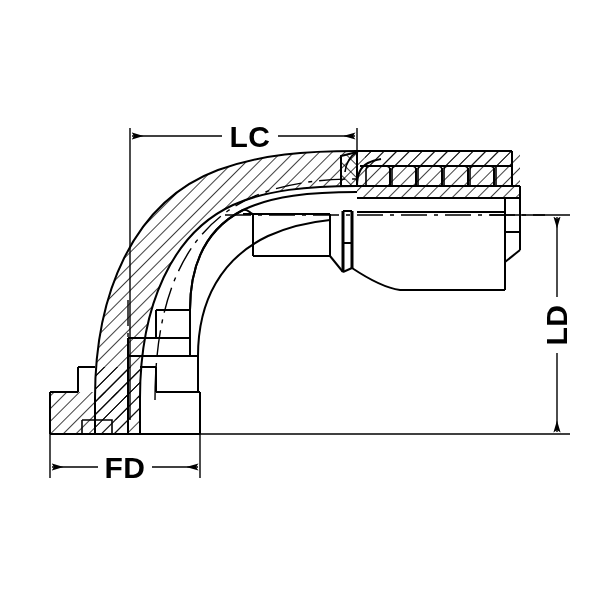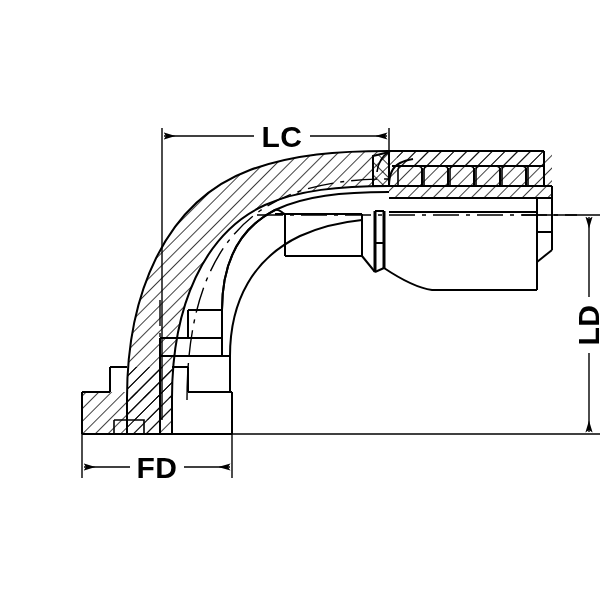--- a/index.html
+++ b/index.html
@@ -12,21 +12,20 @@
     width: 600px;
     height: 600px;
     overflow: hidden;
     font-family: "Liberation Sans", sans-serif;
   }
   #drawing-root {
     position: relative;
     width: 488px;
     height: 600px;
     background: #ec4899;
-    margin-left: 32px;
   }
   svg#technical-drawing {
     display: block;
     width: 600px;
     height: 600px;
     background: #ffffff;
   }
   .dim-text {
     font-family: "Liberation Sans", sans-serif;
     font-size: 30px;

